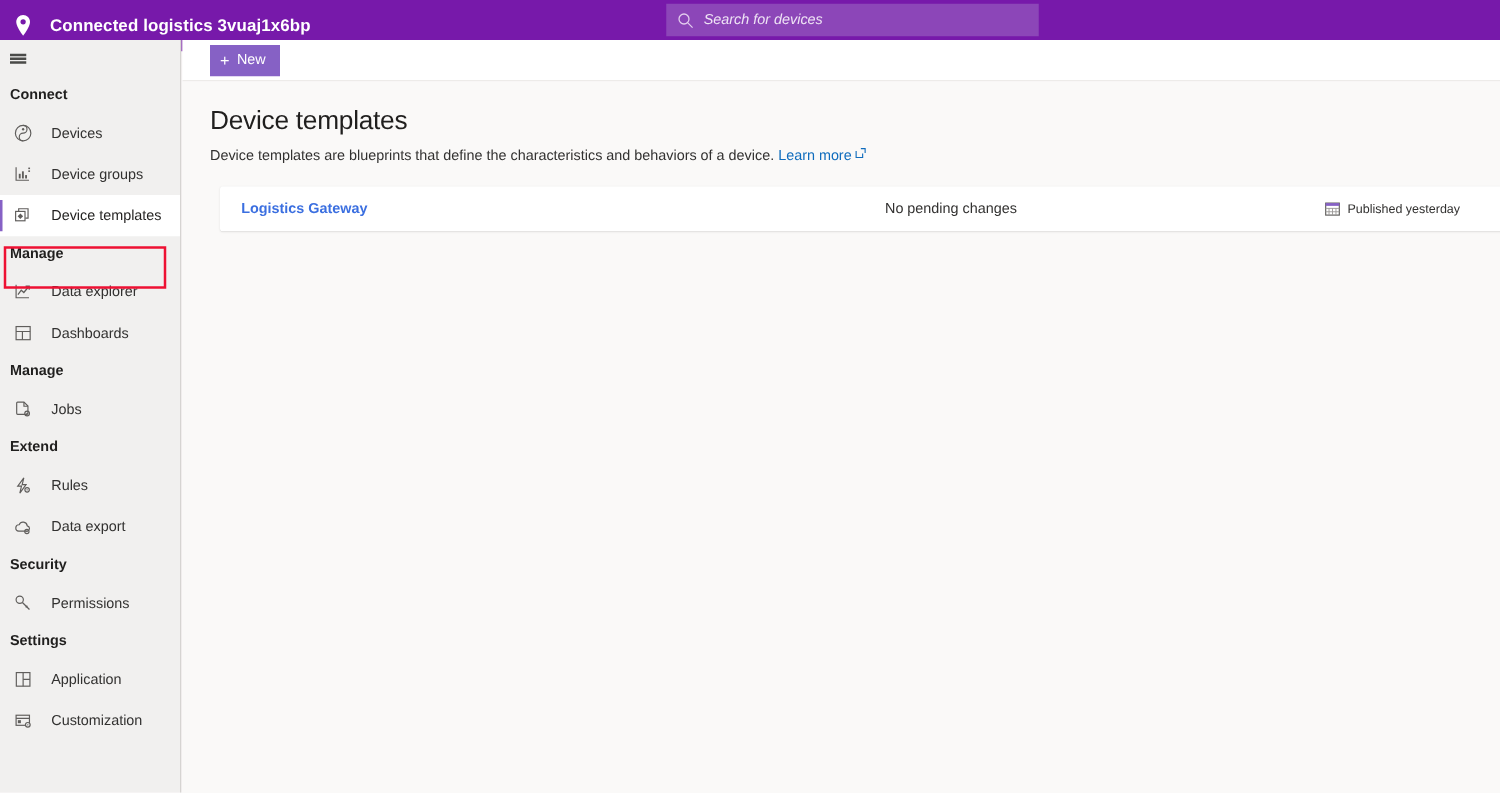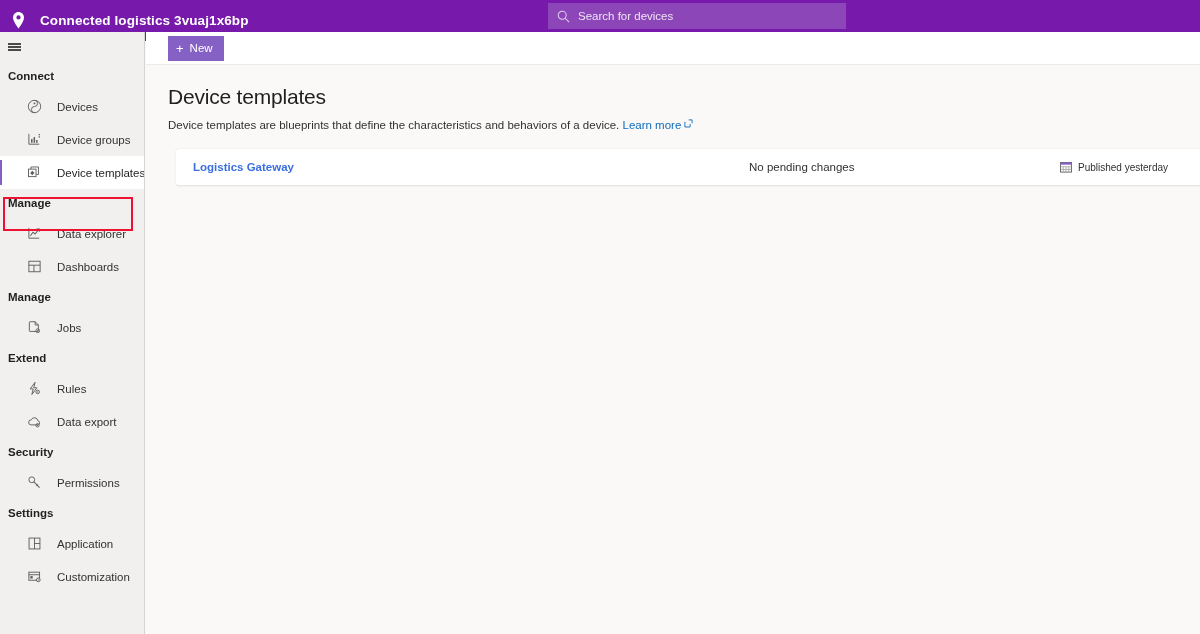--- a/index.html
+++ b/index.html
@@ -25,25 +25,26 @@
   }
   .brand-title {
     color: #ffffff;
     font-size: 13.5px;
     font-weight: bold;
     letter-spacing: .1px;
     margin-left: 8px;
     white-space: nowrap;
   }
   .search-box {
-    position: absolute; left: 548px; top: 3px;
+    position: absolute; left: 533px; top: 3px;
     width: 298px; height: 26px;
     background: #8c46b8;
     display: flex; align-items: center;
     cursor: text;
+    font-style: italic;
   }
   .search-icon { margin-left: 9px; display: flex; align-items: center; }
   .search-ph {
     color: #efe4f5;
     font-size: 11.5px;
     margin-left: 8px;
     white-space: nowrap;
   }
 
   
@@ -71,21 +72,21 @@
     padding: 0 0 0 8px;
     height: 28px;
     display: flex; align-items: center;
     white-space: nowrap;
     text-align: right;
   }
   .nav-item {
     position: relative;
     height: 33px;
     display: flex; align-items: center;
-    padding-left: 24px;
+    padding-left: 8px;
     cursor: pointer;
     white-space: nowrap;
   }
   .nav-item .ico {
     width: 20px; height: 20px;
     display: flex; align-items: center; justify-content: center;
     flex: 0 0 20px;
   }
   .nav-item .lbl {
     font-size: 11.5px;
@@ -170,21 +171,20 @@
     font-size: 11.5px;
     color: #3b6fe0;
     font-weight: bold;
     margin-left: 17px;
     cursor: pointer;
   }
   .row-status {
     position: absolute; left: 532px;
     font-size: 11.5px;
     color: #323130;
-    margin-left: 41px;
   }
   .row-pub {
     position: absolute; left: 884px;
     display: flex; align-items: flex-end;
     font-size: 10px;
     color: #323130;
   }
   .row-pub .cal { margin-right: 6px; display: flex; align-items: center; }
 </style>
 </head>

